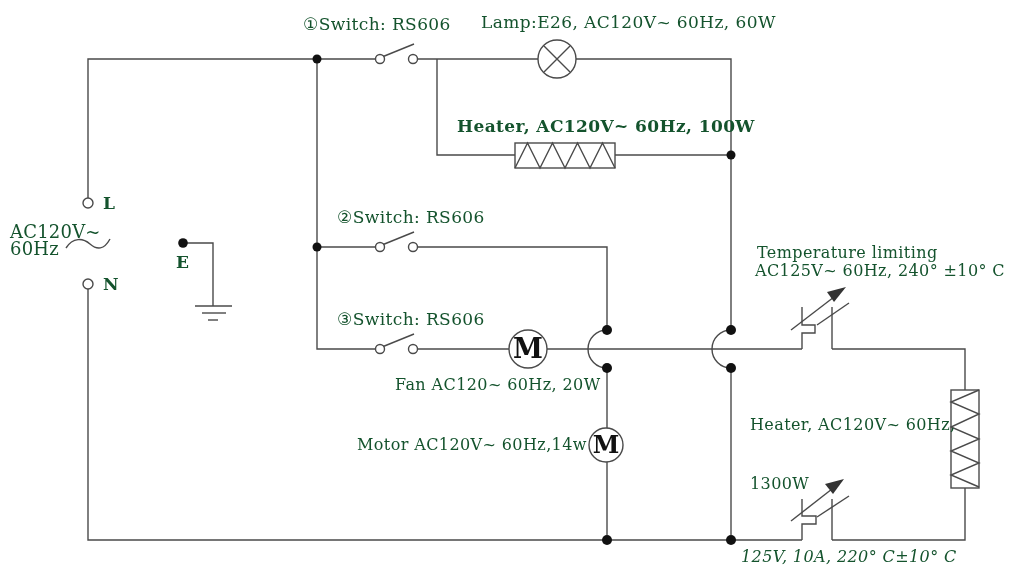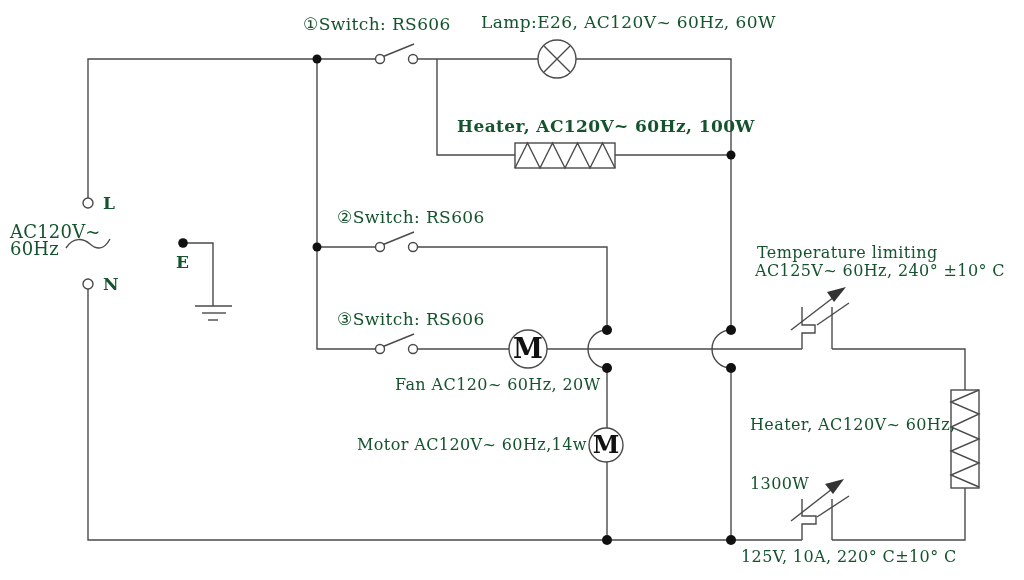--- a/index.html
+++ b/index.html
@@ -150,15 +150,15 @@
 
   <div class="lbl" style="left:387px;top:377px;margin-left:8px;">Fan AC120~ 60Hz, 20W</div>
   <div class="lbl" style="left:357px;top:437px;">Motor AC120V~ 60Hz,14w</div>
 
   <div class="lbl" style="left:757px;top:245px;">Temperature limiting</div>
   <div class="lbl" style="left:755px;top:263px;">AC125V~ 60Hz, 240° ±10° C</div>
 
   <div class="lbl" style="left:750px;top:417px;">Heater, AC120V~ 60Hz,</div>
   <div class="lbl" style="left:750px;top:435px;margin-top:41px;">1300W</div>
 
-  <div class="lbl" style="left:741px;top:549px;">125V, 10A, 220° C±10° C</div>
+  <div class="lbl" style="left:741px;top:549px;font-style:italic;">125V, 10A, 220° C±10° C</div>
 
 </div>
 
 </body></html>

